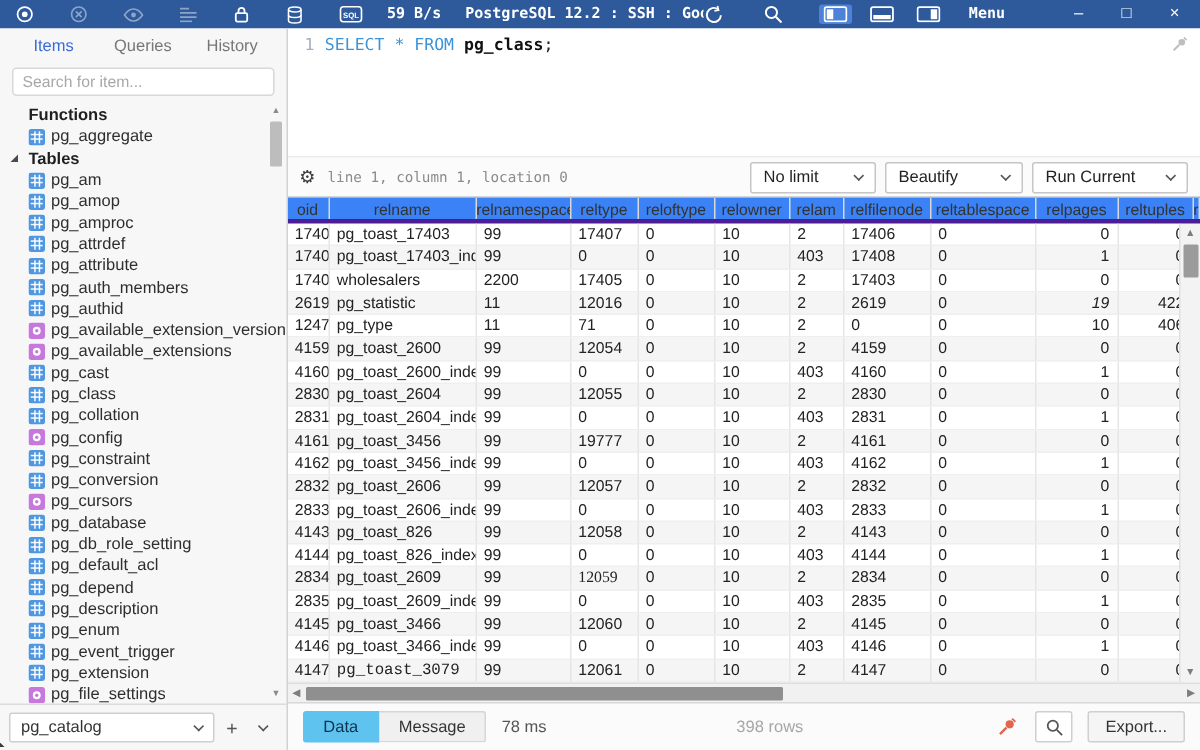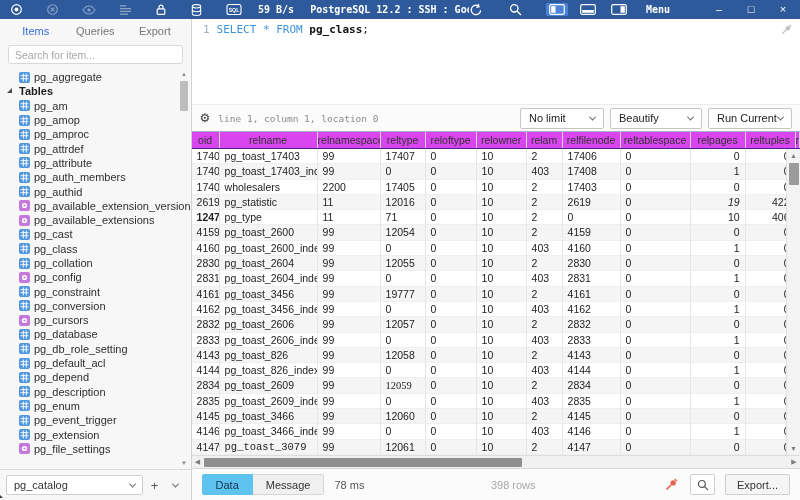--- a/index.html
+++ b/index.html
@@ -65,25 +65,25 @@
 .tok-keyword{color:var(--kw)}
 .tok-identifier{font-weight:bold;color:#111}
 .tok-plain{color:#222}
 .ed-pin{position:absolute;top:5px;right:8px;opacity:.55}
 
 .toolbar{flex:0 0 27px;display:flex;align-items:center;background:#fbfbfb;border-bottom:1px solid #a9b4c2;padding:0 8px;gap:6px}
 .gear{font-size:12px;color:#3c3c3c;margin-right:2px;line-height:12px}
 .pos-status{font-family:"DejaVu Sans Mono",monospace;font-size:9.5px;color:#8b8b8b}
 .toolbar .sp{flex:1}
 .select-box{height:21px;background:#fff;border:1px solid #c6c6c6;border-radius:2px;display:flex;align-items:center;justify-content:space-between;padding:0 8px;color:#222;font-size:11px}
-.w-limit{width:84px}.w-beaut{width:92px}.w-run{width:84px}
+.w-limit{width:84px}.w-beaut{width:92px}.w-run{width:104px}
 
 
 .grid{flex:1;display:flex;flex-direction:column;min-height:0}
-.grid-head{flex:0 0 17px;display:flex;background:#d946ef;border-bottom:1px solid #4c1d95;overflow:hidden}
+.grid-head{flex:0 0 17px;display:flex;background:#3b82f6;border-bottom:3px solid #4c1d95;overflow:hidden}
 .ghead{font-size:10.5px;color:#333;text-align:center;line-height:16px;border-right:1px solid #d8d8d8;overflow:hidden;white-space:nowrap;flex:0 0 auto}
 .grid-rows-wrap{flex:1;position:relative;overflow:hidden}
 .grid-rows{position:absolute;left:0;top:0;right:14px;bottom:0;overflow:hidden}
 .grow{display:flex;height:15.3px;background:#fff}
 .grow.alt{background:#f5f5f5}
 .gcell{font-size:10.5px;line-height:15px;padding:0 5px;border-right:1px solid #e6e6e6;border-bottom:1px solid #efefef;overflow:hidden;white-space:nowrap;flex:0 0 auto}
 .gcell.right{text-align:right}
 .grid-vscroll{position:absolute;top:0;right:0;bottom:0;width:14px;background:#f3f3f3;border-left:1px solid #e0e0e0;display:flex;flex-direction:column;align-items:center}
 .grid-vscroll .arr{font-size:7px;color:#7d7d7d;line-height:13px}
 .grid-vscroll .thumb{width:10px;height:22px;background:#9b9b9b;margin-top:1px;border-radius:1px}
@@ -197,27 +197,30 @@
       <span class="winbtn">×</span>
     </div>
   </div>
 
   <div class="body">
 
     <div class="sidebar">
       <div class="side-tabs">
           <div class="side-tab active">Items</div>
           <div class="side-tab">Queries</div>
-          <div class="side-tab">Export</div>
+          <div class="side-tab">History</div>
         </div>
       <div class="side-search">
         <input type="text" placeholder="Search for item..." style="">
       </div>
       <div class="tree-wrap">
         <div class="tree">
+            <div class="tree-item group">
+              <span class="tree-label">Functions</span>
+            </div>
             <div class="tree-item table">
               <span class="node-icon">
                 <svg width="11" height="11" viewBox="0 0 11 11">
                   <rect width="11" height="11" rx="2" fill="#4f97e0"></rect>
                   <rect x="1.5" y="3.2" width="8" height="1" fill="#fff" opacity=".95"></rect>
                   <rect x="1.5" y="6.2" width="8" height="1" fill="#fff" opacity=".95"></rect>
                   <rect x="3.8" y="1.5" width="1" height="8" fill="#fff" opacity=".95"></rect>
                   <rect x="6.8" y="1.5" width="1" height="8" fill="#fff" opacity=".95"></rect>
                 </svg>
               </span>
@@ -633,21 +636,21 @@
                 <div class="gcell" style="width: 45px;">12016</div>
                 <div class="gcell" style="width: 51px;">0</div>
                 <div class="gcell" style="width: 50px;">10</div>
                 <div class="gcell" style="width: 36px;">2</div>
                 <div class="gcell" style="width: 58px;">2619</div>
                 <div class="gcell" style="width: 70px;">0</div>
                 <div class="gcell right" style="width: 55px; font-style: italic;">19</div>
                 <div class="gcell right" style="width: 50px;">422</div>
               </div>
               <div class="grow">
-                <div class="gcell" style="width: 28px; font-weight: bold;">1247</div>
+                <div class="gcell" style="width: 28px;">1247</div>
                 <div class="gcell" style="width: 98px;">pg_type</div>
                 <div class="gcell" style="width: 63px;">11</div>
                 <div class="gcell" style="width: 45px;">71</div>
                 <div class="gcell" style="width: 51px;">0</div>
                 <div class="gcell" style="width: 50px;">10</div>
                 <div class="gcell" style="width: 36px;">2</div>
                 <div class="gcell" style="width: 58px;">0</div>
                 <div class="gcell" style="width: 70px;">0</div>
                 <div class="gcell right" style="width: 55px;">10</div>
                 <div class="gcell right" style="width: 50px;">406</div>

